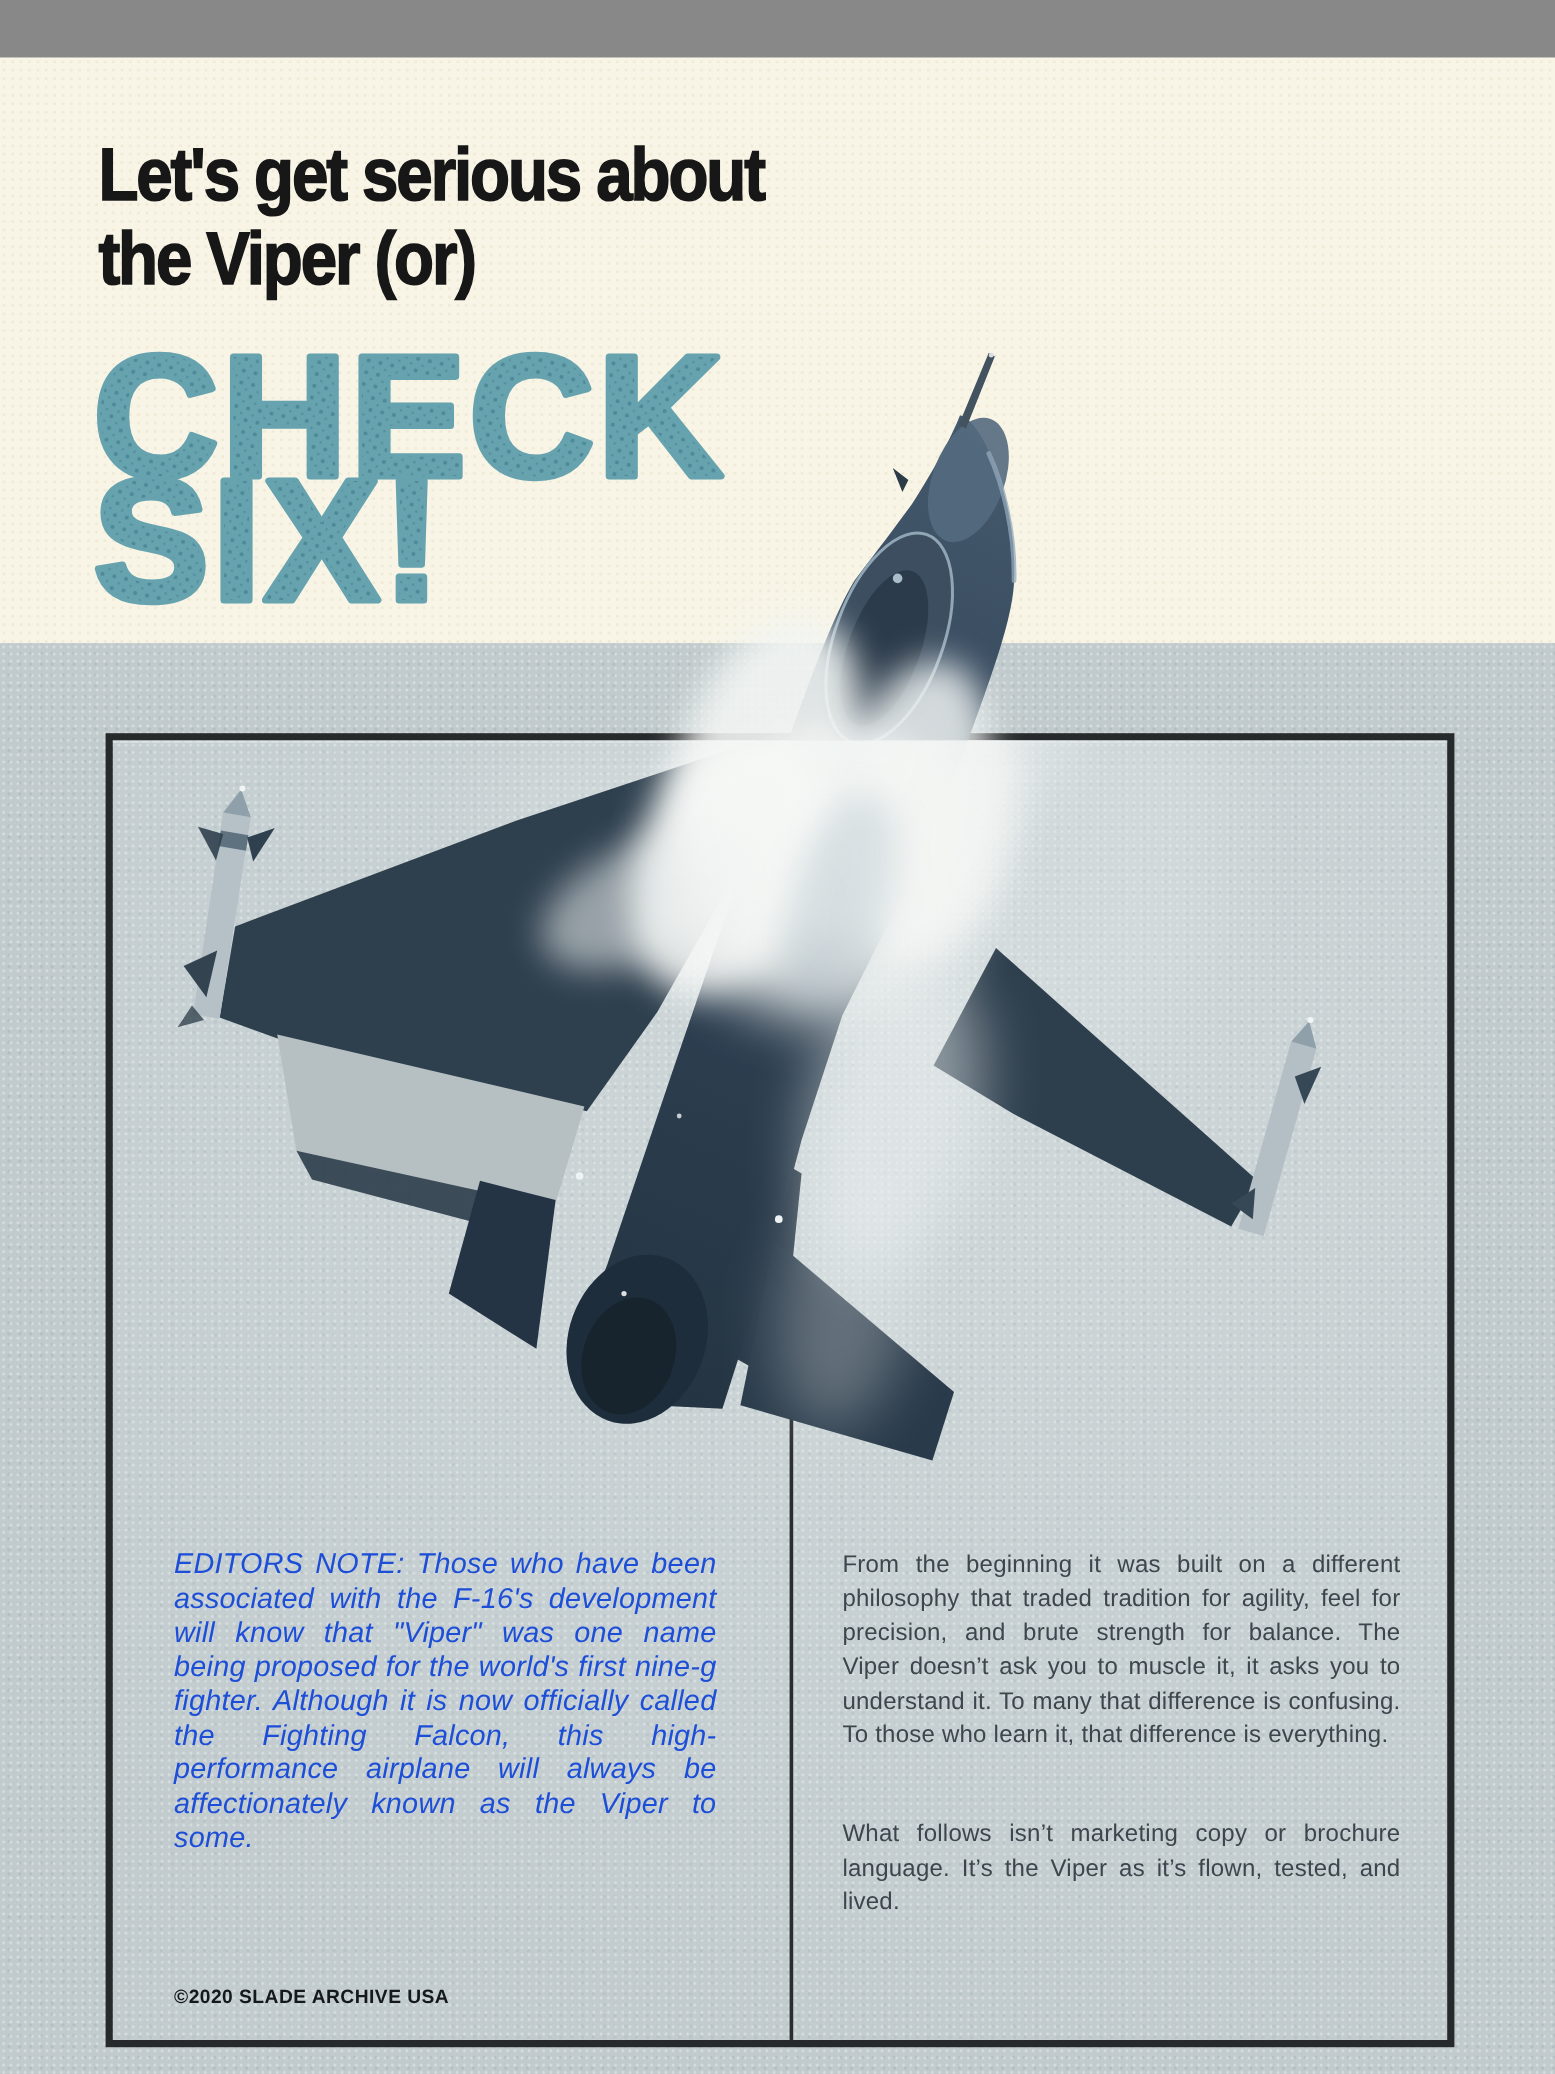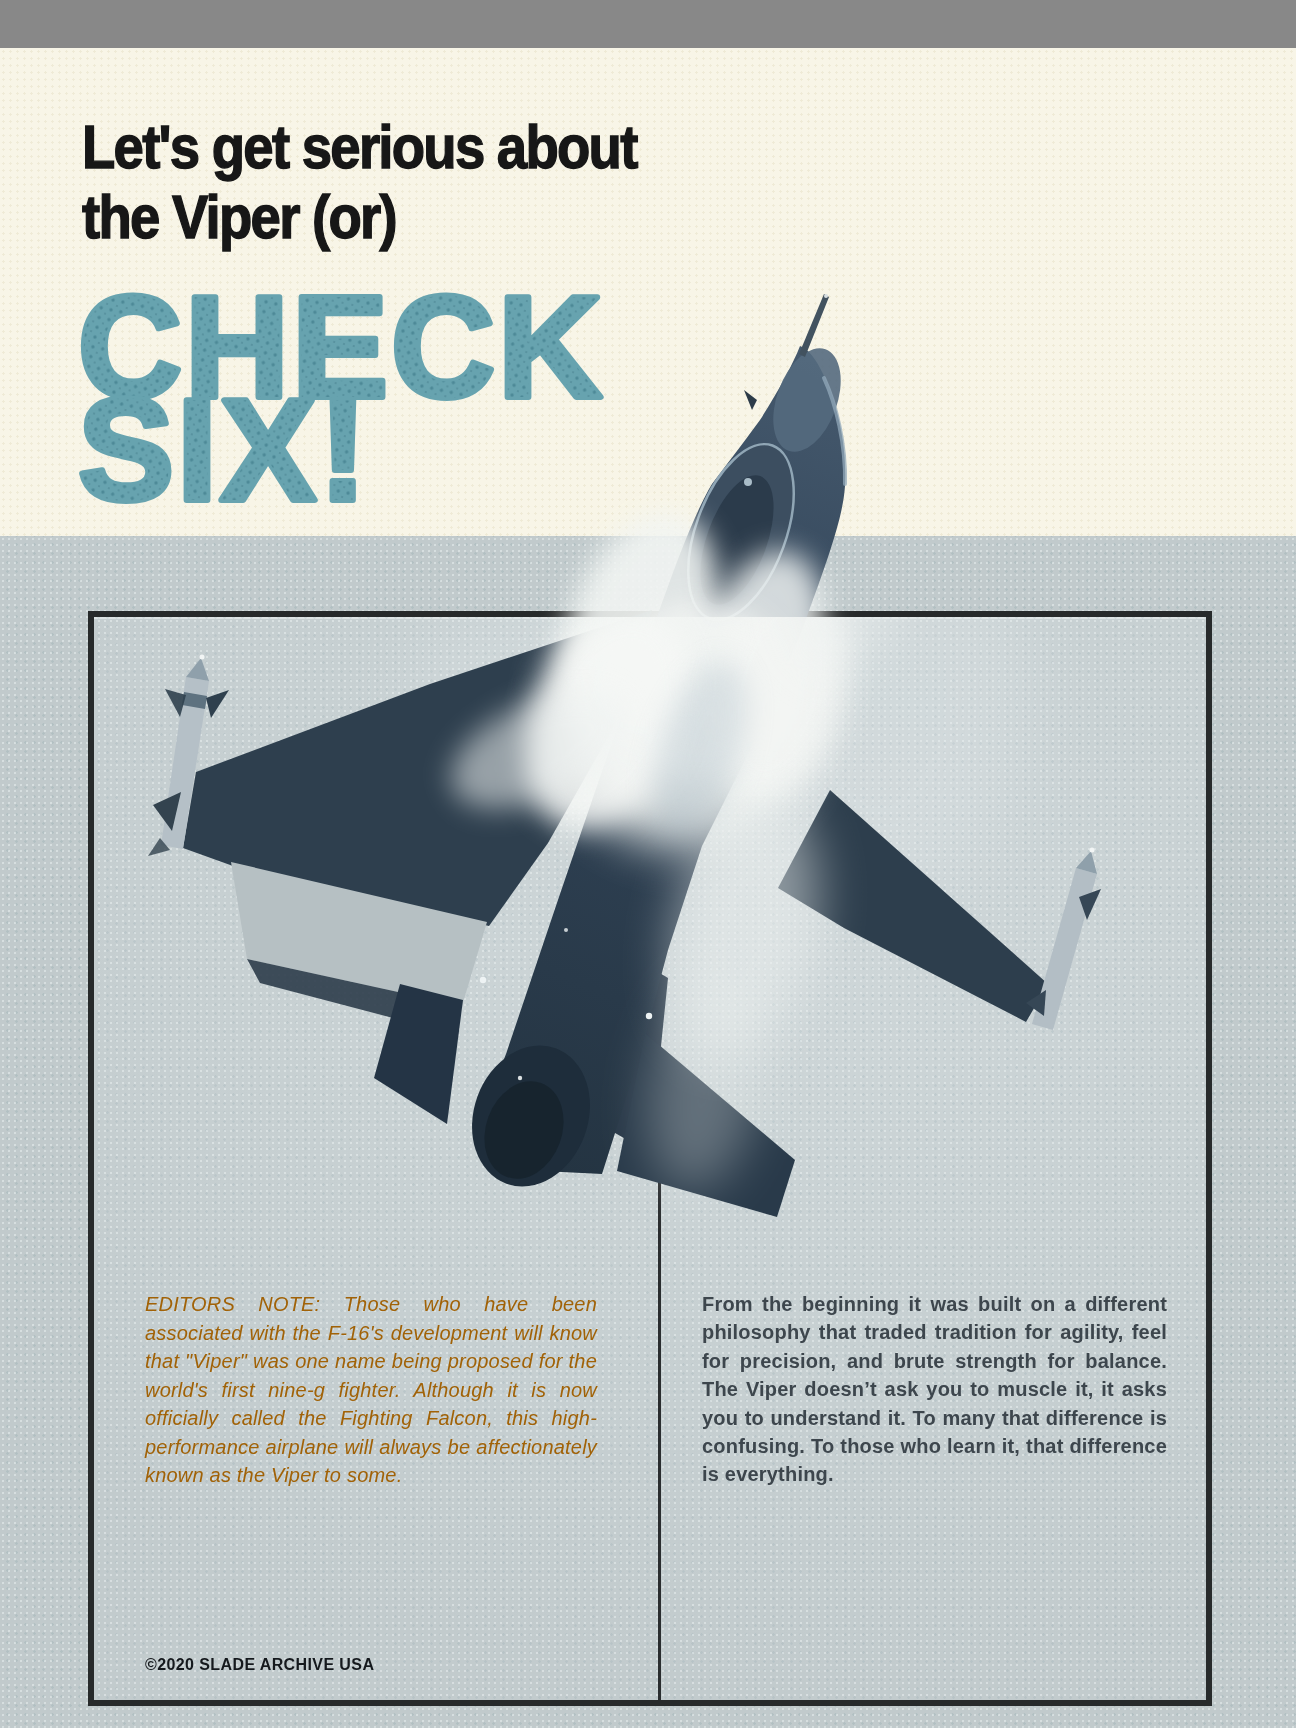--- a/index.html
+++ b/index.html
@@ -59,29 +59,29 @@
     letter-spacing:-2px;-webkit-text-stroke:1.4px #171717;
     transform:scaleX(.88);transform-origin:left top;white-space:nowrap;
   }
   .bigtitle-svg{position:absolute;left:0;top:0;width:760px;height:488px;}
   .bigtitle-svg text{
     font-family:"Liberation Sans", sans-serif;font-weight:bold;font-size:144px;
     letter-spacing:3px;paint-order:stroke;stroke-linejoin:round;
   }
   .col-left{
     position:absolute;left:145px;top:1242px;width:452px;
-    font-size:20px;line-height:28.5px;font-style:italic;color:#a16207;
+    font-size:24px;line-height:28.5px;font-style:italic;color:#1d4ed8;
     text-align:justify;letter-spacing:.2px;
   }
   .col-right{
     position:absolute;left:702px;top:1242px;width:465px;
     font-size:20px;line-height:28.4px;color:#3d464d;
     text-align:justify;letter-spacing:.2px;
   }
-  .col-right p{margin:0;font-weight:bold;}
+  .col-right p{margin:0;}
   .col-right p + p{margin-top:54px;}
   .col-left p{margin:0;}
   .copyright{
     position:absolute;left:145px;top:1608px;
     font-size:16px;font-weight:bold;color:#15191d;letter-spacing:.4px;
   }
 </style>
 </head>
 <body>
 
@@ -222,17 +222,18 @@
     <text x="78" y="349" fill="url(#halftoneTeal)" stroke="#67a3af" stroke-width="6">CHECK</text>
     <text x="78" y="452" fill="url(#halftoneTeal)" stroke="#67a3af" stroke-width="6">SIX!</text>
   </svg>
 
   <div class="col-left">
     <p>EDITORS NOTE: Those who have been associated with the F-16's development will know that "Viper" was one name being proposed for the world's first nine-g fighter. Although it is now officially called the Fighting Falcon, this high-performance airplane will always be affectionately known as the Viper to some.</p>
   </div>
 
   <div class="col-right">
     <p>From the beginning it was built on a different philosophy that traded tradition for agility, feel for precision, and brute strength for balance. The Viper doesn’t ask you to muscle it, it asks you to understand it. To many that difference is confusing. To those who learn it, that difference is everything.</p>
+    <p>What follows isn’t marketing copy or brochure language. It’s the Viper as it’s flown, tested, and lived.</p>
   </div>
 
   <div class="copyright">©2020 SLADE ARCHIVE USA</div>
 
 </div>
 
 </body></html>

